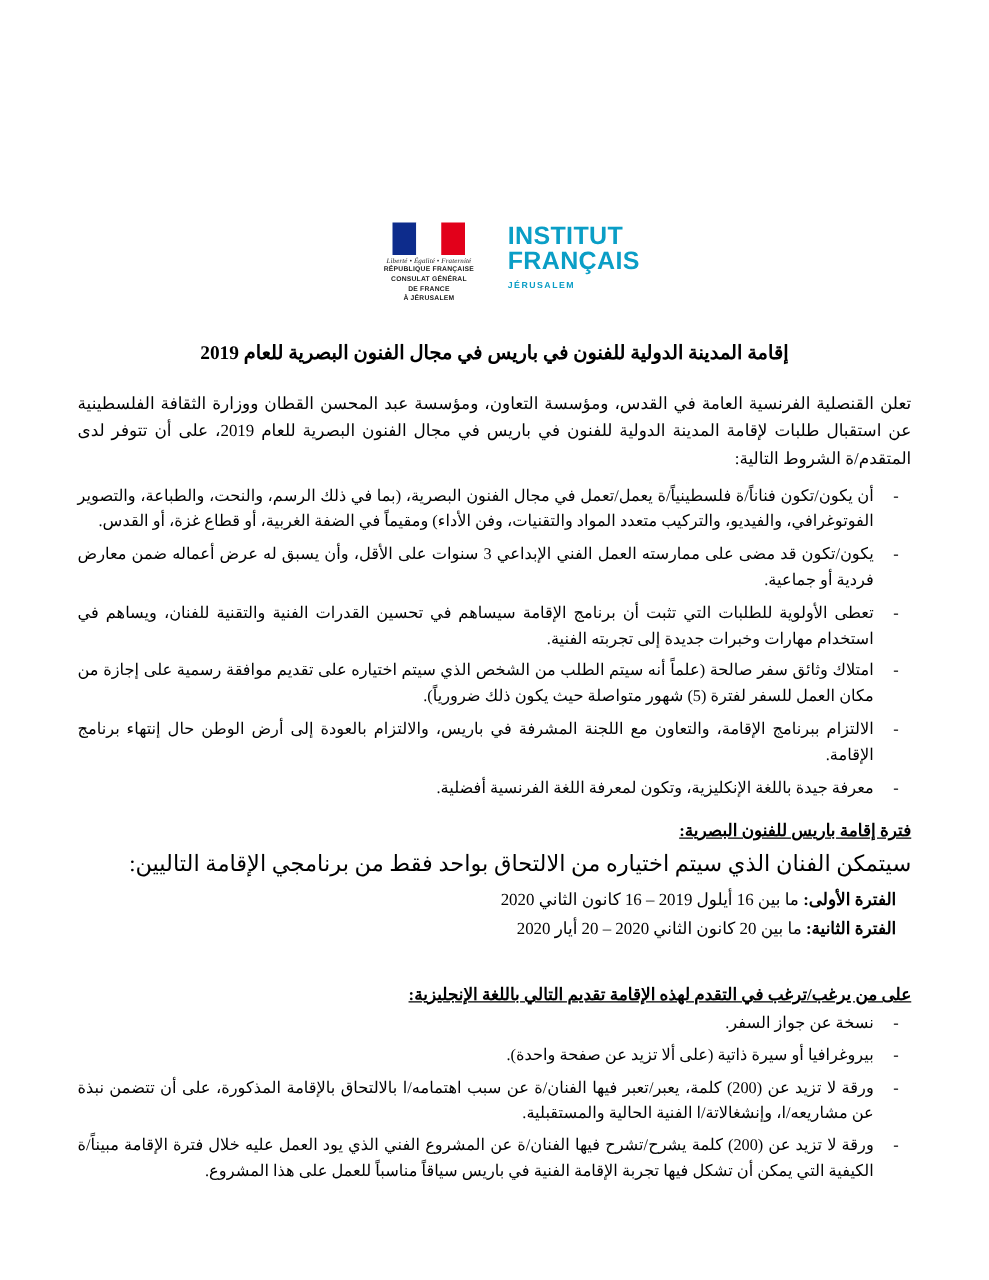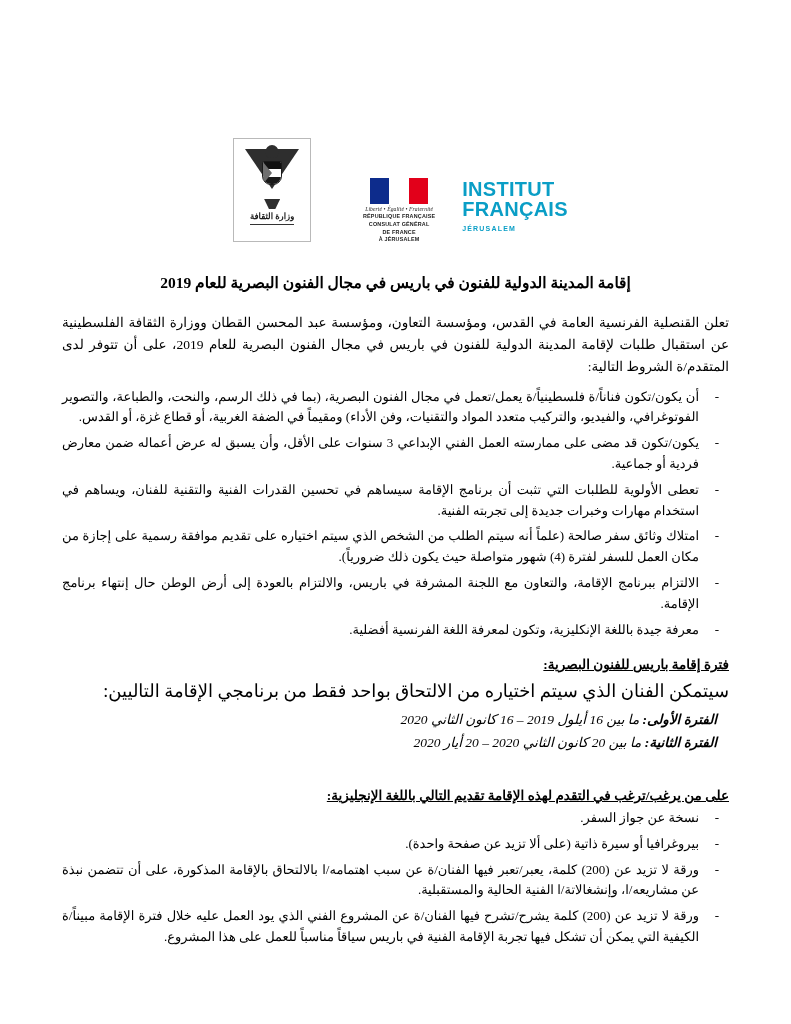--- a/index.html
+++ b/index.html
@@ -243,47 +243,31 @@
   .lead {
     font-size: 18px;
     line-height: 1.6;
     margin: 0 0 3px 0;
   }
   .period-line {
     font-size: 13.5px;
     line-height: 1.7;
     margin: 0;
     padding-right: 12px;
-    font-style: italic;
   }
   .period-line b { font-weight: bold; }
   .spacer-md { height: 16px; }
 </style>
 </head>
 <body>
 
 <div class="page">
 
   <div class="logos">
 
-    <div class="emblem">
-      <div class="eagle">
-        <div class="body"></div>
-        <div class="head"></div>
-        <div class="shield">
-          <i class="s1"></i>
-            <i class="s2"></i>
-            <i class="s3"></i>
-          <span class="tri"></span>
-        </div>
-        <div class="tail"></div>
-      </div>
-      <div class="caption">وزارة الثقافة</div>
-      <div class="rule"></div>
-    </div>
 
     <div class="if-logo">
       <div class="if-left">
         <div class="if-flag">
           <span class="blue"></span>
             <span class="white"></span>
             <span class="red"></span>
         </div>
         <div class="if-motto">Liberté • Égalité • Fraternité</div>
         <div class="if-gov" style="white-space: pre-line;">RÉPUBLIQUE FRANÇAISE
@@ -303,21 +287,21 @@
   <div class="content">
 
     <h1 class="doc-title">إقامة المدينة الدولية للفنون في باريس في مجال الفنون البصرية للعام 2019</h1>
 
     <p class="para">تعلن القنصلية الفرنسية العامة في القدس، ومؤسسة التعاون، ومؤسسة عبد المحسن القطان ووزارة الثقافة الفلسطينية عن استقبال طلبات لإقامة المدينة الدولية للفنون في باريس في مجال الفنون البصرية للعام 2019، على أن تتوفر لدى المتقدم/ة الشروط التالية:</p>
 
     <ul class="bullets">
       <li>أن يكون/تكون فناناً/ة فلسطينياً/ة يعمل/تعمل في مجال الفنون البصرية، (بما في ذلك الرسم، والنحت، والطباعة، والتصوير الفوتوغرافي، والفيديو، والتركيب متعدد المواد والتقنيات، وفن الأداء) ومقيماً في الضفة الغربية، أو قطاع غزة، أو القدس.</li>
       <li>يكون/تكون قد مضى على ممارسته العمل الفني الإبداعي 3 سنوات على الأقل، وأن يسبق له عرض أعماله ضمن معارض فردية أو جماعية.</li>
       <li>تعطى الأولوية للطلبات التي تثبت أن برنامج الإقامة سيساهم في تحسين القدرات الفنية والتقنية للفنان، ويساهم في استخدام مهارات وخبرات جديدة إلى تجربته الفنية.</li>
-      <li>امتلاك وثائق سفر صالحة (علماً أنه سيتم الطلب من الشخص الذي سيتم اختياره على تقديم موافقة رسمية على إجازة من مكان العمل للسفر لفترة (4) شهور متواصلة حيث يكون ذلك ضرورياً).</li>
+      <li>امتلاك وثائق سفر صالحة (علماً أنه سيتم الطلب من الشخص الذي سيتم اختياره على تقديم موافقة رسمية على إجازة من مكان العمل للسفر لفترة (5) شهور متواصلة حيث يكون ذلك ضرورياً).</li>
       <li>الالتزام ببرنامج الإقامة، والتعاون مع اللجنة المشرفة في باريس، والالتزام بالعودة إلى أرض الوطن حال إنتهاء برنامج الإقامة.</li>
       <li>معرفة جيدة باللغة الإنكليزية، وتكون لمعرفة اللغة الفرنسية أفضلية.</li>
     </ul>
 
     <div class="section-head">فترة إقامة باريس للفنون البصرية:</div>
     <div class="lead">سيتمكن الفنان الذي سيتم اختياره من الالتحاق بواحد فقط من برنامجي الإقامة التاليين:</div>
     <div class="period-line">
       <b>الفترة الأولى:</b>
       <span>ما بين 16 أيلول 2019 – 16 كانون الثاني 2020</span>
     </div>

